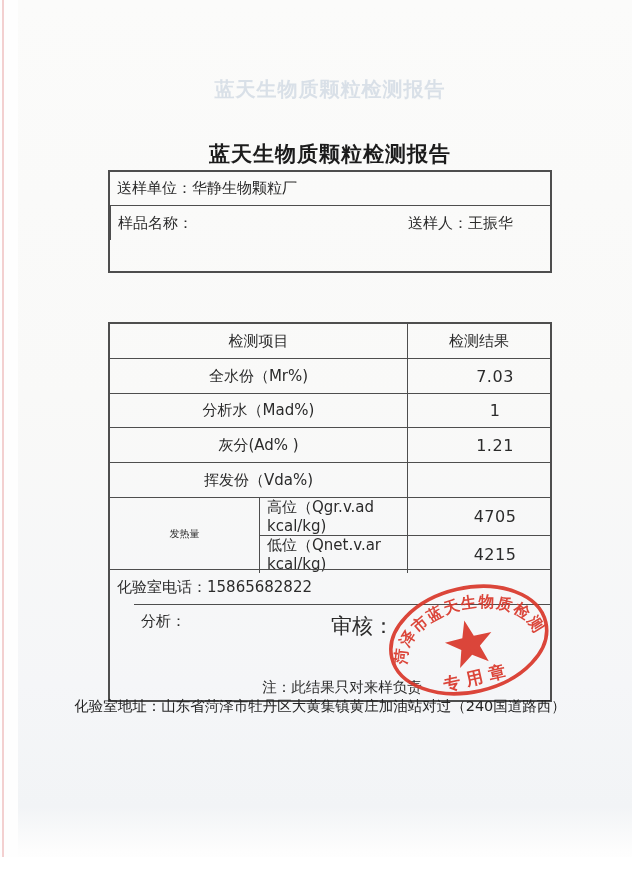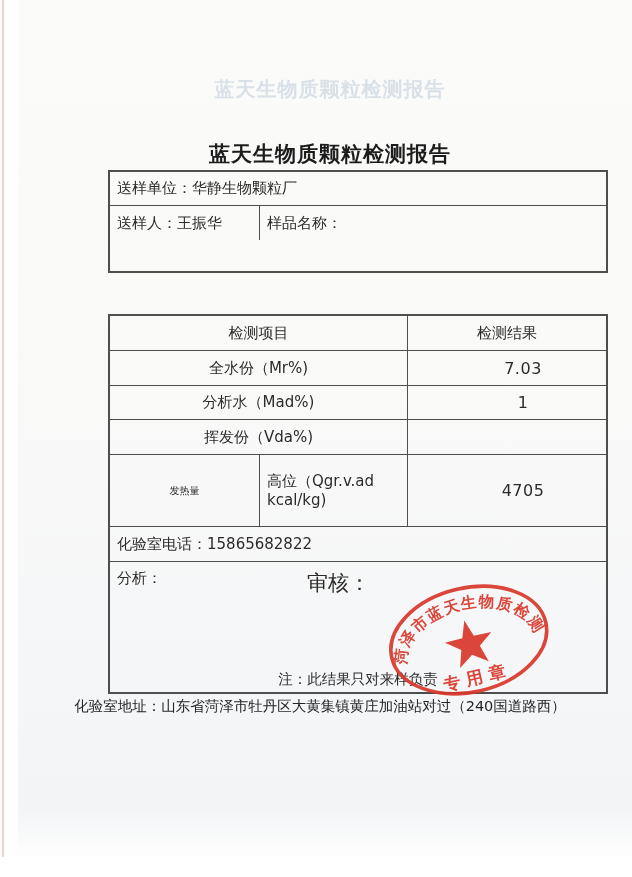--- a/index.html
+++ b/index.html
@@ -17,42 +17,42 @@
     position:absolute;left:108px;top:76px;width:444px;text-align:center;
     font-size:20px;font-weight:600;color:rgba(168,184,206,0.40);
     filter:blur(0.7px);letter-spacing:1px;
   }
 
   .title{
     position:absolute;left:108px;top:140px;width:444px;text-align:center;
     font-size:21px;font-weight:600;color:#1c1c1c;letter-spacing:1px;
   }
 
-  .tbl{position:absolute;left:108px;width:500px;border:2px solid #4e4e4e;box-sizing:border-box;
+  .tbl{position:absolute;left:108px;width:444px;border:2px solid #4e4e4e;box-sizing:border-box;
        display:flex;flex-direction:column;background:transparent;}
   .info-tbl{top:170px;height:103px;}
-  .res-tbl{top:314px;height:380px;}
+  .res-tbl{top:322px;height:380px;}
 
   .row{display:flex;box-sizing:border-box;}
   .bt{border-top:1.5px solid #4e4e4e;}
   .cell{display:flex;align-items:center;box-sizing:border-box;font-size:15px;}
   .cell.bl{border-left:1.5px solid #4e4e4e;}
   .cc{justify-content:center;text-align:center;}
   .lc{justify-content:flex-start;padding-left:7px;}
   .num{font-size:16px;letter-spacing:0.5px;padding-left:32px;}
 
   .h33{height:33px;} .h34{height:34px;} .h35{height:35px;} .h72{height:72px;}
   .w149{width:149px;} .w148{width:148px;} .w297{width:297px;} .grow{flex:1;}
 
   .cal{display:flex;box-sizing:border-box;}
   .cal-group{width:149px;display:flex;align-items:center;justify-content:center;box-sizing:border-box;font-size:10px;}
   .cal-rows{flex:1;display:flex;flex-direction:column;}
   .cal-rows .row{flex:1;}
 
-  .sign-box{flex:1;position:relative;box-sizing:border-box;}
+  .sign-box{flex:1;position:relative;box-sizing:border-box;margin-left:24px;}
   .sign-analyst{position:absolute;left:7px;top:7px;font-size:15px;}
   .sign-reviewer{position:absolute;left:197px;top:7px;font-size:21px;}
   .note{position:absolute;left:0;right:0;bottom:3px;text-align:center;font-size:14.5px;}
 
   .footer{
     position:absolute;left:0;top:697px;width:640px;text-align:center;
     font-size:14.5px;color:#242424;
   }
 
   .stamp{
@@ -70,50 +70,58 @@
 
   <div class="ghost-title">蓝天生物质颗粒检测报告</div>
 
   <div class="title">蓝天生物质颗粒检测报告</div>
 
   <div class="tbl info-tbl">
     <div class="row h33">
       <div class="cell lc grow">送样单位：华静生物颗粒厂</div>
     </div>
     <div class="row h35 bt">
+      <div class="cell lc grow bl">样品名称：</div>
       <div class="cell lc w149">送样人：王振华</div>
-      <div class="cell lc grow bl">样品名称：</div>
     </div>
   </div>
 
   <div class="tbl res-tbl">
     <div class="row h34">
       <div class="cell cc w297">检测项目</div>
       <div class="cell cc grow bl">检测结果</div>
     </div>
 
     <div class="row h35 bt">
       <div class="cell cc w297">全水份（Mr%)</div>
       <div class="cell cc grow bl num">7.03</div>
     </div>
     <div class="row h34 bt">
       <div class="cell cc w297">分析水（Mad%)</div>
       <div class="cell cc grow bl num">1</div>
     </div>
     <div class="row h35 bt">
+      <div class="cell cc w297">灰分(Ad% )</div>
+      <div class="cell cc grow bl num">1.21</div>
+    </div>
+    <div class="row h35 bt">
       <div class="cell cc w297">挥发份（Vda%)</div>
       <div class="cell cc grow bl num"></div>
     </div>
 
     <div class="cal h72 bt">
       <div class="cal-group">发热量</div>
       <div class="cal-rows">
         <div class="row">
           <div class="cell lc w148 bl">高位（Qgr.v.ad kcal/kg)</div>
           <div class="cell cc grow bl num">4705</div>
+        </div>
+        <div class="row bt">
+          <div class="cell lc w148 bl">低位（Qnet.v.ar kcal/kg)</div>
+          <div class="cell cc grow bl num">4215</div>
         </div>
       </div>
     </div>
 
     <div class="row h35 bt">
       <div class="cell lc grow">化验室电话：15865682822</div>
     </div>
 
     <div class="sign-box bt">
       <span class="sign-analyst">分析：</span>

